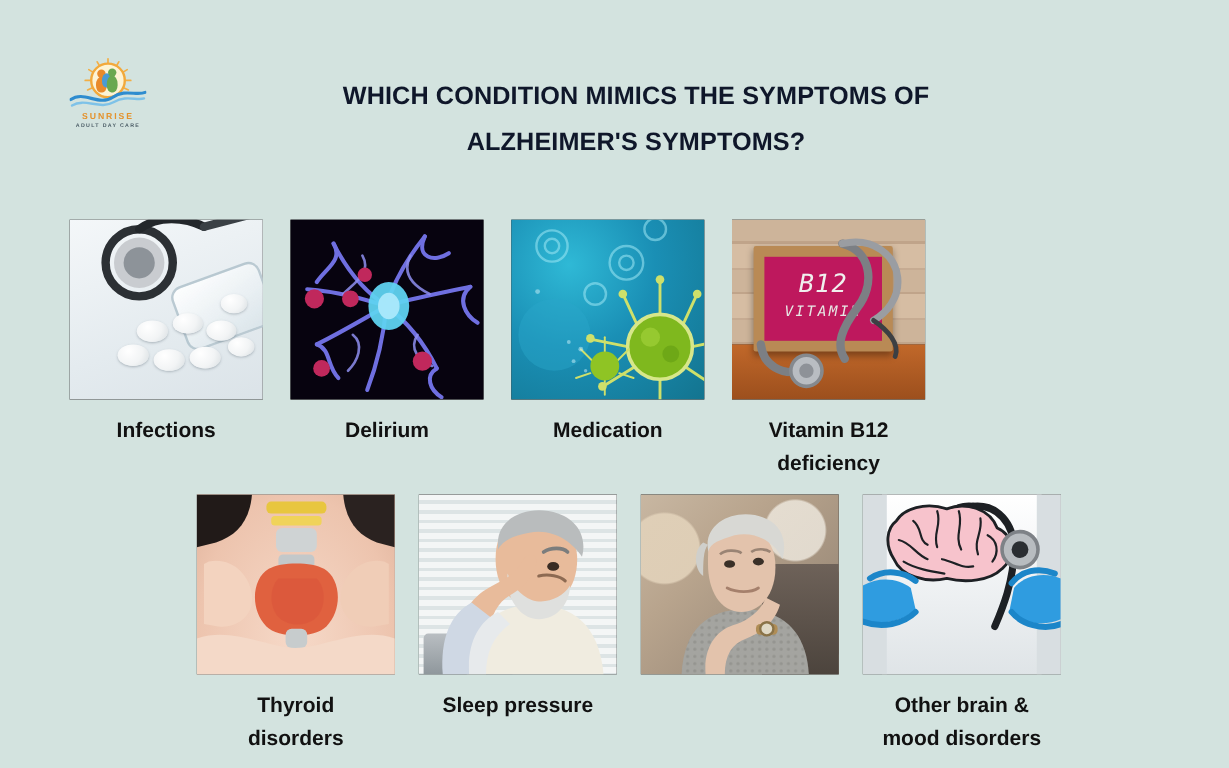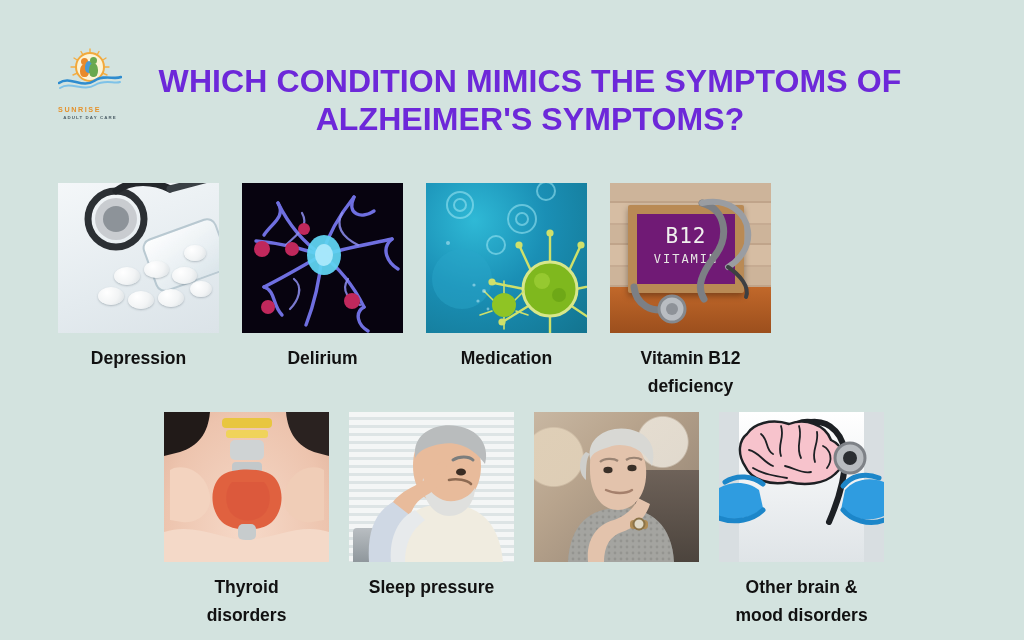--- a/index.html
+++ b/index.html
@@ -66,22 +66,22 @@
   .fig-b-head { left: 32px; top: 9px; width: 7px; height: 7px; background: #6aa84f; }
   .fig-c { left: 27px; top: 13px; width: 8px; height: 12px; background: #4a9bd4; }
   .wave {
     position: absolute;
     left: 0;
     top: 24px;
     width: 64px;
     height: 20px;
   }
   .logo-name {
-    margin-top: 13px;
-    text-align: left;
+    margin-top: 0;
+    text-align: center;
     font-size: 7.2px;
     font-weight: bold;
     letter-spacing: 1.6px;
     color: #e4922c;
     line-height: 9px;
   }
   .logo-sub {
     text-align: center;
     font-size: 4.4px;
     font-weight: bold;
@@ -90,25 +90,25 @@
     line-height: 7px;
   }
 
   
   .title {
     position: absolute;
     left: 150px;
     top: 62px;
     width: 760px;
     text-align: center;
-    font-size: 32px;
+    font-size: 21px;
     font-weight: bold;
     line-height: 38px;
     letter-spacing: 0.1px;
-    color: #6d28d9;
+    color: #0f172a;
   }
 
   
   .row {
     position: absolute;
     display: flex;
   }
   .row-1 { left: 58px; top: 183px; }
   .row-2 { left: 152px; top: 412px; padding-left: 12px; }
 
@@ -217,21 +217,22 @@
     background: linear-gradient(180deg, #c1682a 0%, #9c4f1d 100%);
   }
   .b12-frame {
     position: absolute; left: 18px; top: 22px; width: 116px; height: 88px;
     background: #b98a55;
     border-radius: 2px;
     box-shadow: 0 3px 6px rgba(0,0,0,.35);
   }
   .b12-board {
     position: absolute; left: 9px; top: 9px; right: 9px; bottom: 9px;
-    background: #701a75;
+    background: #be185d;
+    font-style: italic;
   }
   .b12-title {
     position: absolute; left: 0; right: 0; top: 10px;
     text-align: center;
     color: #f0f0ee;
     font-size: 21px;
     font-family: "DejaVu Sans Mono", monospace;
     letter-spacing: 1px;
   }
   .b12-sub {
@@ -345,21 +346,21 @@
           <div class="pill" style="left:56px;  top:84px;  width:26px; height:18px;"></div>
           <div class="pill" style="left:86px;  top:78px;  width:25px; height:17px;"></div>
           <div class="pill" style="left:114px; top:84px;  width:25px; height:17px;"></div>
           <div class="pill" style="left:40px;  top:104px; width:26px; height:18px;"></div>
           <div class="pill" style="left:70px;  top:108px; width:26px; height:18px;"></div>
           <div class="pill" style="left:100px; top:106px; width:26px; height:18px;"></div>
           <div class="pill" style="left:126px; top:62px;  width:22px; height:16px;"></div>
           <div class="pill" style="left:132px; top:98px;  width:22px; height:16px;"></div>
         </div>
       </div>
-      <div class="caption">Depression</div>
+      <div class="caption">Infections</div>
     </div>
 
     <div class="cell">
       <div class="thumb">
         <div class="art">
           <div class="neu-bg"></div>
           <svg viewBox="0 0 161 150" style="position:absolute;inset:0">
             <g fill="none" stroke="#6f6fe0" stroke-width="3.4" stroke-linecap="round">
               <path d="M80 72 C62 60, 48 44, 36 20"></path>
               <path d="M80 72 C60 66, 40 60, 14 58"></path>

